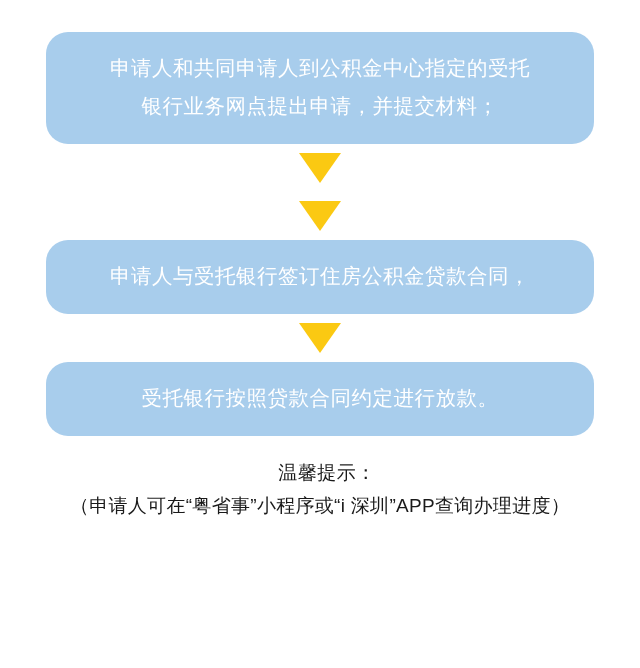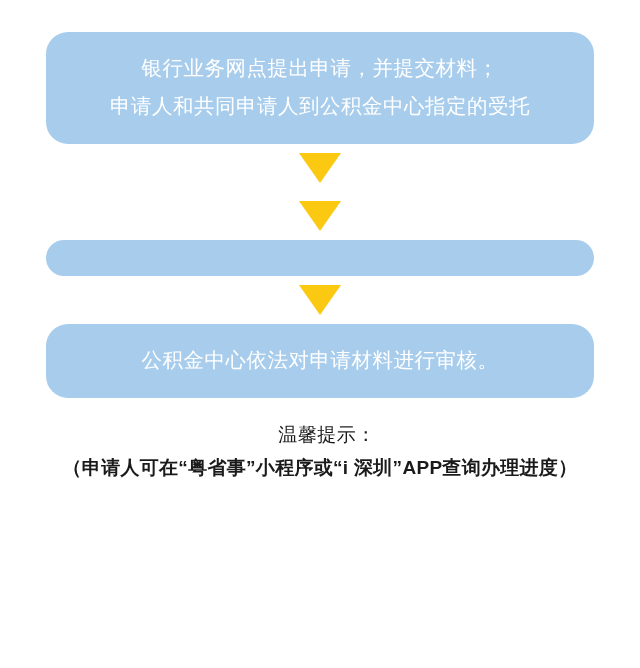--- a/index.html
+++ b/index.html
@@ -79,52 +79,52 @@
     font-size: 19px;
     line-height: 30px;
     letter-spacing: 0.5px;
     padding-left: 14px;
   }
   .tips-note {
     font-size: 19px;
     line-height: 32px;
     letter-spacing: 0.3px;
     margin-top: 2px;
-    font-weight: bold;
   }
 </style>
 </head>
 <body>
 
 <div class="canvas">
   <div class="flow">
 
     <div class="step" style="margin-top:32px;">
+      <span class="line">申请人和共同申请人到公积金中心指定的受托</span>
       <span class="line">银行业务网点提出申请，并提交材料；</span>
-      <span class="line">申请人和共同申请人到公积金中心指定的受托</span>
     </div>
 
     <div class="arrow-wrap">
       <div class="arrow"></div>
     </div>
 
 
     <div class="arrow-wrap">
       <div class="arrow"></div>
     </div>
 
     <div class="step">
+      <span class="line">申请人与受托银行签订住房公积金贷款合同，</span>
     </div>
 
     <div class="arrow-wrap">
       <div class="arrow"></div>
     </div>
 
     <div class="step">
-      <span class="line">公积金中心依法对申请材料进行审核。</span>
+      <span class="line">受托银行按照贷款合同约定进行放款。</span>
     </div>
 
     <div class="tips">
       <div class="tips-title">温馨提示：</div>
       <div class="tips-note">（申请人可在“粤省事”小程序或“i 深圳”APP查询办理进度）</div>
     </div>
 
   </div>
 </div>
 

